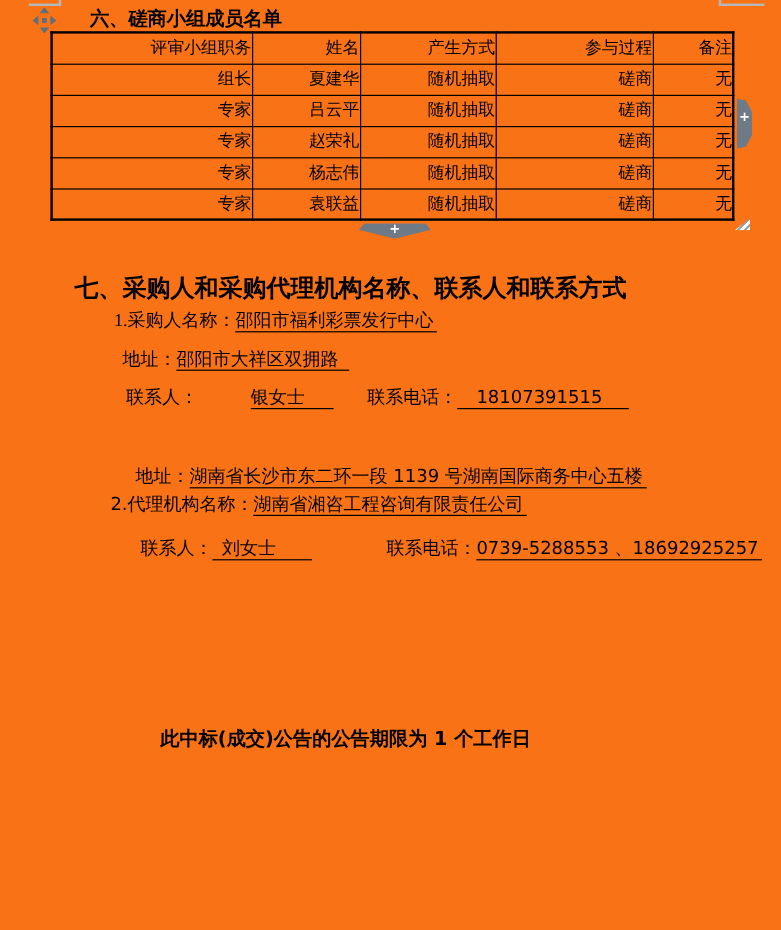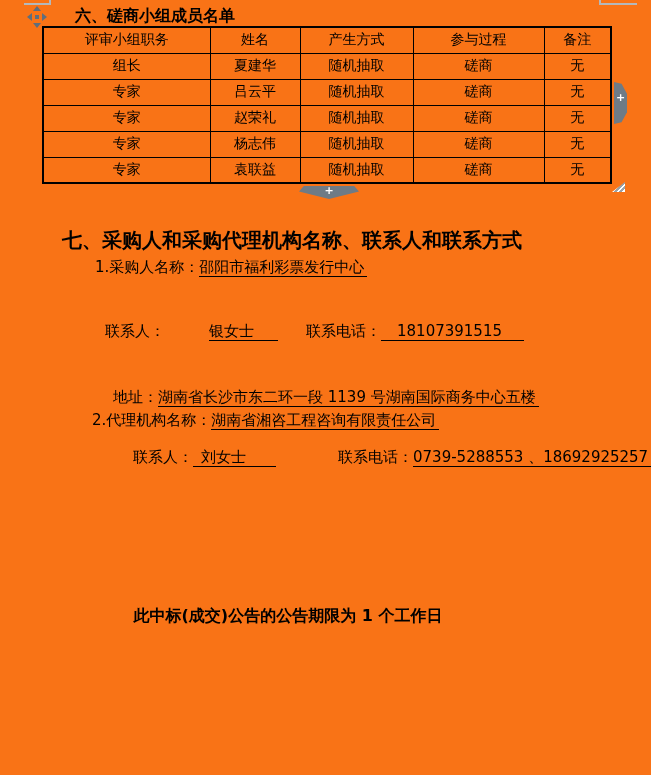--- a/index.html
+++ b/index.html
@@ -13,45 +13,45 @@
   .corner-mark-right { position:absolute; left:599px; top:0; width:38px; height:5px;
     border-bottom:2px solid #b4b8bb; border-left:2px solid #b4b8bb; }
 
   .move-handle { position:absolute; left:27px; top:6px; width:20px; height:22px; cursor:move; }
 
   .h6-title { position:absolute; left:75px; top:6px; font-size:16px; font-weight:bold; white-space:nowrap; }
 
   table.members { position:absolute; left:42px; top:26px; width:568px;
     border-collapse:collapse; table-layout:fixed; border:2px solid #000; }
   table.members th, table.members td { border:1px solid #000; height:26px;
-    font-size:14px; font-weight:normal; text-align:center; vertical-align:middle; padding:0; }
+    font-size:14px; font-weight:normal; text-align:right; vertical-align:middle; padding:0; }
 
   
   .add-handle-bottom { position:absolute; left:299px; top:186px; width:60px; height:13px;
     background:#6e7b86; clip-path:polygon(8% 0, 92% 0, 100% 42%, 50% 100%, 0 42%);
     color:#fff; font-size:11px; font-weight:bold; text-align:center; line-height:9px; cursor:pointer; }
   
   .add-handle-right { position:absolute; left:614px; top:82px; width:13px; height:42px;
     background:#6e7b86; clip-path:polygon(0 0, 58% 4%, 100% 28%, 100% 72%, 58% 96%, 0 100%);
     color:#fff; font-size:11px; font-weight:bold; text-align:center; line-height:1; cursor:pointer; }
   .add-handle-right span { position:relative; top:10px; }
   
   .resize-grip { position:absolute; left:612px; top:182px; width:13px; height:10px;
     background:repeating-linear-gradient(135deg,#9aa2a8 0 2px,#ffffff 2px 4px);
     clip-path:polygon(100% 0, 100% 100%, 0 100%); cursor:nwse-resize; }
 
   .h7-title { position:absolute; left:62px; top:227px; font-size:20px; font-weight:bold; white-space:nowrap; }
 
   .line { position:absolute; font-size:15px; white-space:nowrap; }
-  .l-p-name    { left:95px;  top:258px; }
+  .l-p-name    { left:95px;  top:258px;font-family:Liberation Serif, serif; }
   .l-p-addr    { left:102px; top:290px; }
   .l-p-contact { left:105px; top:322px; }
   .l-a-name    { left:92px;  top:385px;margin-top:26px; }
   .l-a-addr    { left:113px; top:388px; }
-  .l-a-contact { left:117px; top:448px;margin-left:16px; }
+  .l-a-contact { left:117px; top:448px; }
 
   .u { border-bottom:1px solid #000; }
   .u-pname   { padding-right:3px; }
   .u-paddr   { padding-right:9px; }
   .u-pcontact{ padding-right:24px;margin-left:44px; }
   .u-pphone  { padding-left:16px; padding-right:22px; }
   .u-aname   { padding-right:3px; }
   .u-aaddr   { padding-right:3px; }
   .u-acontact{ padding-left:8px; padding-right:30px; }
   .u-aphone  { padding-right:3px; }
@@ -141,20 +141,21 @@
   </table>
 
   <div class="add-handle-bottom"><span>+</span></div>
   <div class="add-handle-right"><span>+</span></div>
   <div class="resize-grip"></div>
 
   <div class="h7-title">七、采购人和采购代理机构名称、联系人和联系方式</div>
 
   <div class="line l-p-name"><span>1.采购人名称：</span><span class="u u-pname">邵阳市福利彩票发行中心</span></div>
 
+  <div class="line l-p-addr"><span>地址：</span><span class="u u-paddr">邵阳市大祥区双拥路</span></div>
 
   <div class="line l-p-contact"><span>联系人：</span><span class="u u-pcontact">银女士</span><span class="gap1"></span><span>联系电话：</span><span class="u u-pphone">18107391515</span></div>
 
   <div class="line l-a-name"><span>2.代理机构名称：</span><span class="u u-aname">湖南省湘咨工程咨询有限责任公司</span></div>
 
   <div class="line l-a-addr"><span>地址：</span><span class="u u-aaddr">湖南省长沙市东二环一段 1139 号湖南国际商务中心五楼</span></div>
 
   <div class="line l-a-contact"><span>联系人：</span><span class="u u-acontact">刘女士</span><span class="gap2"></span><span>联系电话：</span><span class="u u-aphone">0739-5288553 、18692925257</span></div>
 
 

